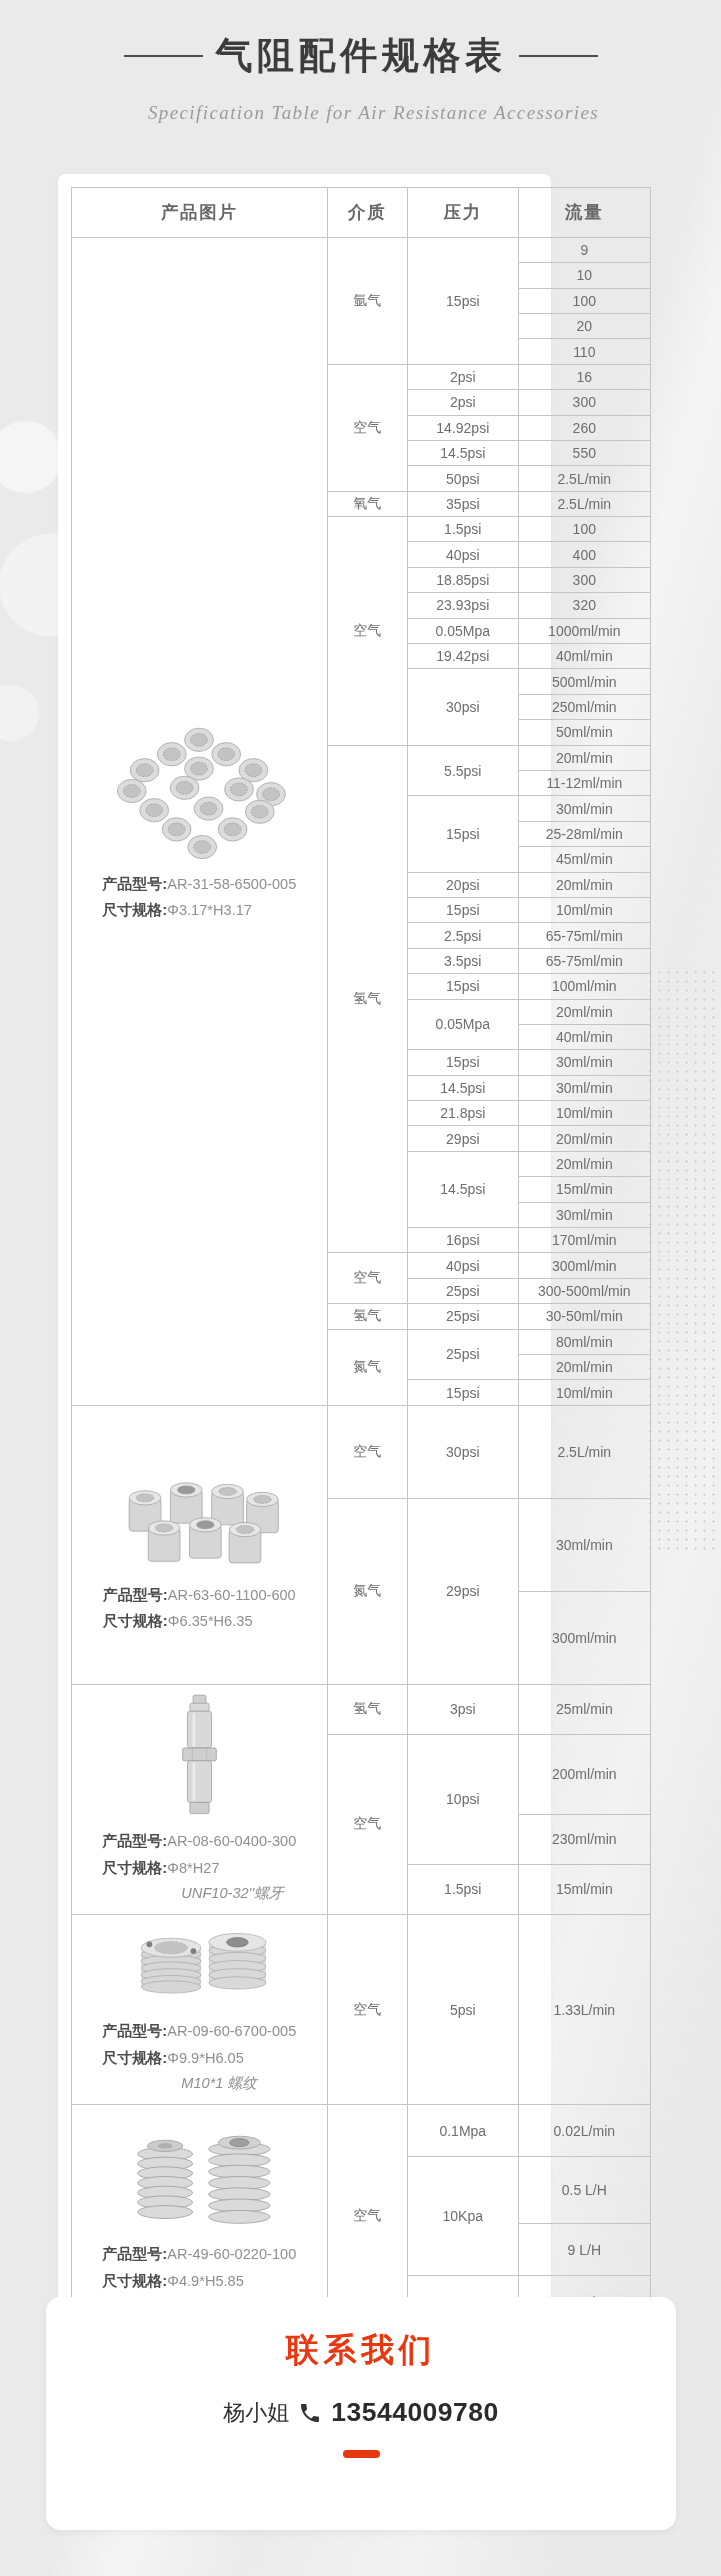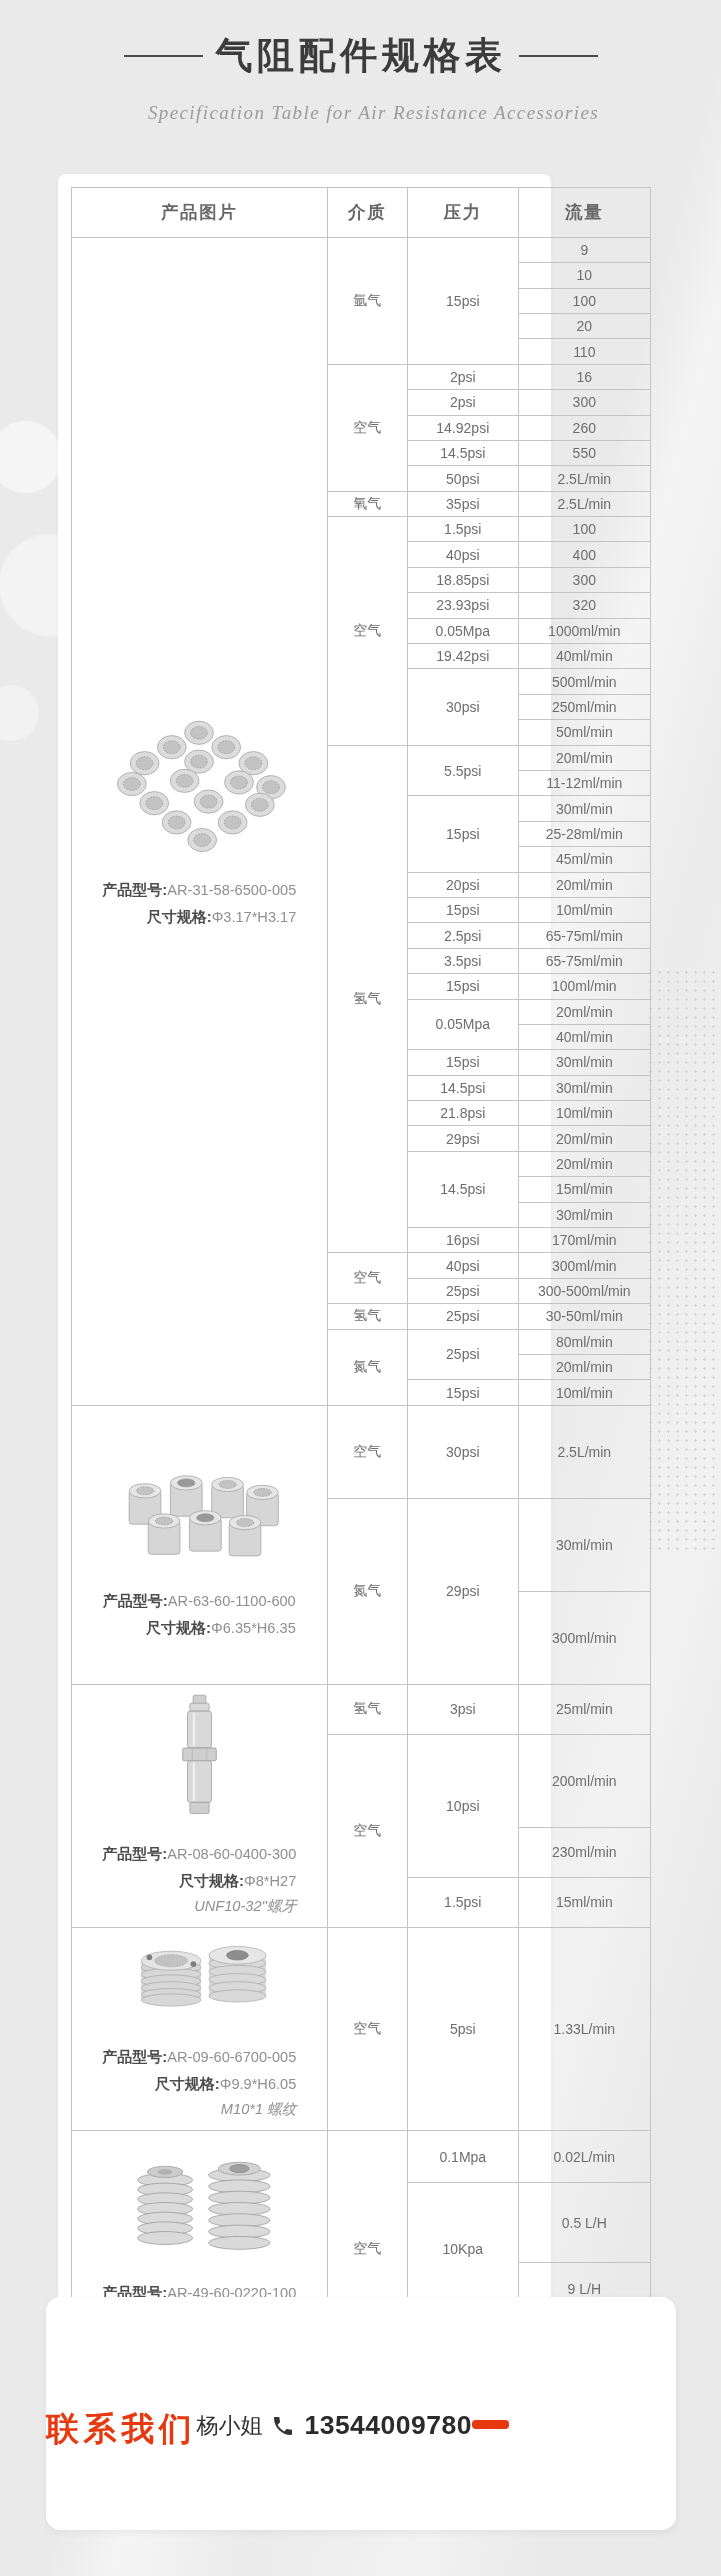--- a/index.html
+++ b/index.html
@@ -27,34 +27,34 @@
   .page-title { font-size:37px; font-weight:bold; color:#3c3c3c; letter-spacing:4.6px; white-space:nowrap; }
   .subtitle {
     position:absolute; top:102px; left:0; width:100%; text-align:center; z-index:2;
     font-family:"Liberation Serif","DejaVu Serif",serif; font-style:italic;
     font-size:19px; color:#9b9b9b; letter-spacing:1.4px;padding-left:25px;
   }
   
   .card { position:absolute; background:#ffffff; z-index:1; }
   .main-card { left:58px; top:174px; width:493px; border-radius:7.3px; padding:12.8px; box-shadow:0 1.8px 5.5px rgba(0,0,0,.04); }
   .footer-card { left:46px; top:2297px; width:630px; height:233px; border-radius:14.6px; box-shadow:0 2.7px 7.3px rgba(0,0,0,.05);
-    display:flex; flex-direction:row; align-items:center;text-align:center; }
+    display:flex; flex-direction:column; align-items:center;text-align:center; }
   
   table.spec { width:579px; border-collapse:collapse; table-layout:fixed; border:0.9px solid #a6a6a6; }
   .spec th, .spec td { border:0.9px solid #c4c4c4; text-align:center; vertical-align:middle; color:#6e6e6e; padding:0.9px 1.8px; overflow:hidden; }
   .spec th { height:50px; font-size:17.4px; font-weight:bold; color:#686868; letter-spacing:1.8px; }
   .spec td { font-size:14px; }
   tr.p0 { height:25.4px; }
   tr.p1 { height:93px; }
   tr.p2 { height:50px; }
   tr.p3 { height:151px; }
   tr.p4 { height:52px; }
   td.photo-cell { vertical-align:middle; padding:7.3px 3.7px; }
   .photo-wrap { display:flex; flex-direction:column; align-items:center; }
-  .caption { margin-top:21px; width:max-content; text-align:right; line-height:1.75; }
+  .caption { margin-top:8px; width:max-content; text-align:left; line-height:1.75; }
   .cap-line { white-space:nowrap; }
   .cap-lbl { font-size:15px; font-weight:bold; color:#4c4c4c; }
   .cap-val { font-size:14.6px; color:#8f8f8f; }
   .cap-extra { padding-left:79px;font-style:italic; }
   
   .footer-title { margin-top:31px; font-size:33px; font-weight:bold; color:var(--accent,#e8380f); letter-spacing:4.6px; }
   .contacts { margin-top:24px; display:flex; align-items:center; gap:79px; }
   .contact { display:flex; align-items:center; gap:9px; }
   .contact-name { font-size:22px; color:#2e2e2e; }
   .phone-icon { width:24px; height:24px; }

